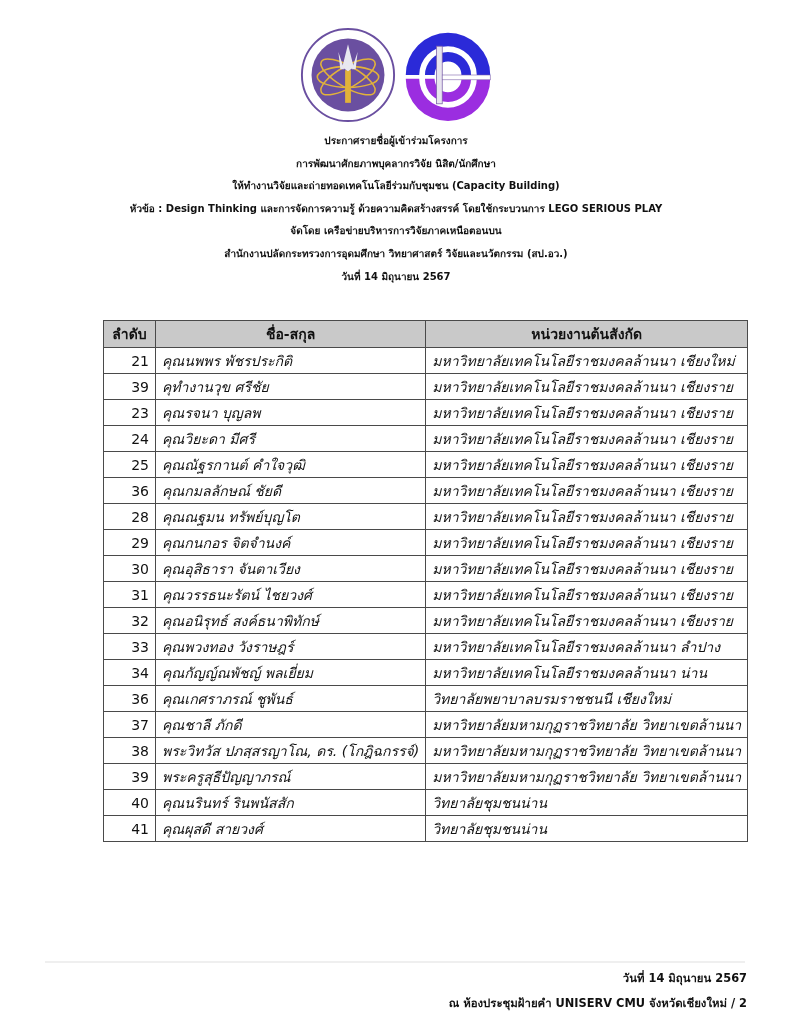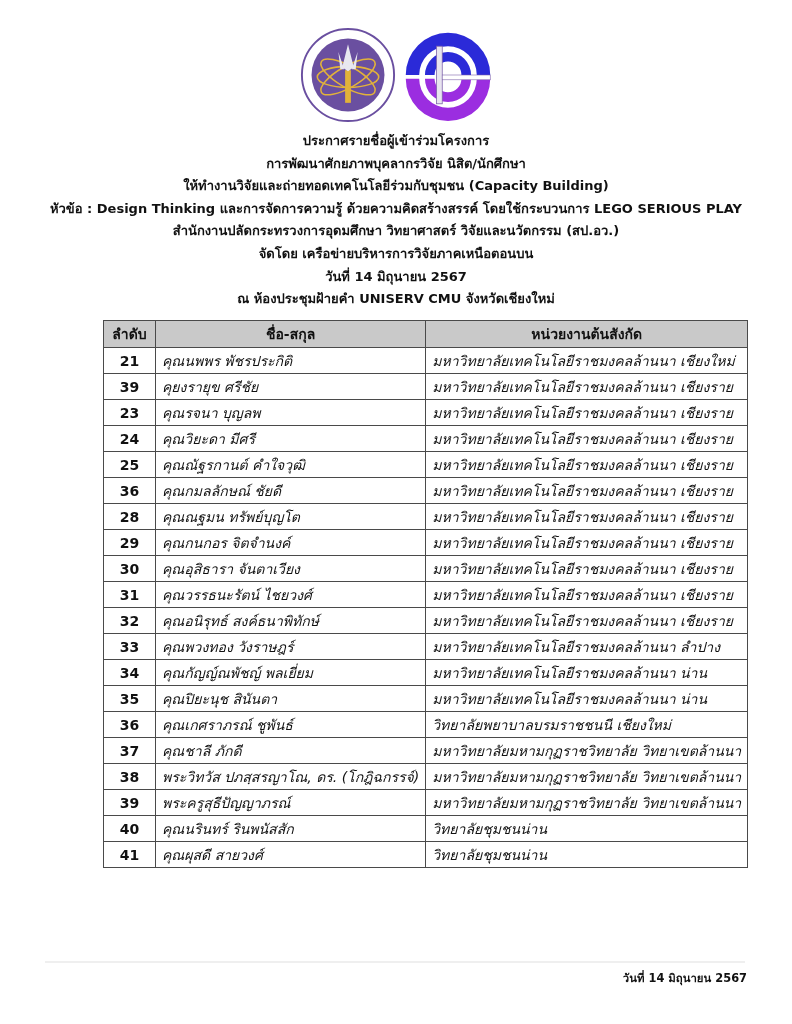--- a/index.html
+++ b/index.html
@@ -3,28 +3,28 @@
 <meta charset="utf-8">
 <style>
   html, body { margin: 0; padding: 0; background: #ffffff; }
   body { width: 792px; height: 1024px; position: relative; overflow: hidden;
          font-family: "DejaVu Sans", sans-serif; color: #111; }
   .logos { position: absolute; top: 27px; left: 300px; width: 195px; height: 100px; }
   .logo { position: absolute; top: 0; width: 96px; height: 96px; }
   .logo.left { left: 0; }
   .logo.right { left: 100px; }
   .heading { position: absolute; top: 130px; left: 0; width: 792px; text-align: center;
-             font-weight: bold; font-size: 13px; line-height: 22.6px; }
+             font-weight: bold; font-size: 10px; line-height: 22.6px; }
   .heading div { white-space: nowrap; }
   table.list { position: absolute; top: 320px; left: 103px; border-collapse: collapse;
                font-size: 14px; }
   table.list th, table.list td { border: 1px solid #4a4a4a; height: 25px; padding: 0 6px; white-space: nowrap; }
   table.list th { background: #c9c9c9; font-weight: bold; text-align: center; height: 26px; }
   col.c1 { width: 52px; } col.c2 { width: 238px; } col.c3 { width: 295px; }
-  td.num { text-align: center; font-weight: bold; }
+  td.num { text-align: right; }
   td.name, td.org { text-align: left; font-style: italic; }
   .rule { position: absolute; top: 961px; left: 45px; width: 700px; height: 2px; background: #efefef; }
   .footer { position: absolute; top: 966px; right: 45px; text-align: right; font-weight: bold;
             font-size: 11.4px; line-height: 25px; }
 </style>
 </head>
 <body>
 
 <div class="logos">
   <svg class="logo left" viewBox="0 0 100 100">
@@ -46,24 +46,23 @@
     <rect x="38" y="20" width="6" height="60" fill="#e8e4ef" stroke="#7a5fa8" stroke-width="0.8"></rect>
     <rect x="44" y="50" width="50" height="5" fill="#ffffff" stroke="#7a5fa8" stroke-width="0.6"></rect>
   </svg>
 </div>
 
 <div class="heading">
   <div>ประกาศรายชื่อผู้เข้าร่วมโครงการ</div>
   <div>การพัฒนาศักยภาพบุคลากรวิจัย นิสิต/นักศึกษา</div>
   <div>ให้ทำงานวิจัยและถ่ายทอดเทคโนโลยีร่วมกับชุมชน (Capacity Building)</div>
   <div>หัวข้อ : Design Thinking และการจัดการความรู้ ด้วยความคิดสร้างสรรค์ โดยใช้กระบวนการ LEGO SERIOUS PLAY</div>
+  <div>จัดโดย เครือข่ายบริหารการวิจัยภาคเหนือตอนบน</div>
   <div>สำนักงานปลัดกระทรวงการอุดมศึกษา วิทยาศาสตร์ วิจัยและนวัตกรรม (สป.อว.)</div>
-  <div>จัดโดย เครือข่ายบริหารการวิจัยภาคเหนือตอนบน</div>
   <div>วันที่ 14 มิถุนายน 2567</div>
-  <div>ณ ห้องประชุมฝ้ายคำ UNISERV CMU จังหวัดเชียงใหม่</div>
 </div>
 
 <table class="list">
   <colgroup>
       <col class="c1">
       <col class="c2">
       <col class="c3">
     </colgroup>
   <thead>
     <tr>
@@ -73,21 +72,21 @@
     </tr>
   </thead>
   <tbody id="rows">
       <tr>
         <td class="num">21</td>
         <td class="name">คุณนพพร พัชรประกิติ</td>
         <td class="org">มหาวิทยาลัยเทคโนโลยีราชมงคลล้านนา เชียงใหม่</td>
       </tr>
       <tr>
         <td class="num">39</td>
-        <td class="name">คุยงรายุข ศรีชัย</td>
+        <td class="name">คุทำงานวุข ศรีชัย</td>
         <td class="org">มหาวิทยาลัยเทคโนโลยีราชมงคลล้านนา เชียงราย</td>
       </tr>
       <tr>
         <td class="num">23</td>
         <td class="name">คุณรจนา บุญลพ</td>
         <td class="org">มหาวิทยาลัยเทคโนโลยีราชมงคลล้านนา เชียงราย</td>
       </tr>
       <tr>
         <td class="num">24</td>
         <td class="name">คุณวิยะดา  มีศรี</td>
@@ -132,25 +131,20 @@
         <td class="num">33</td>
         <td class="name">คุณพวงทอง วังราษฎร์</td>
         <td class="org">มหาวิทยาลัยเทคโนโลยีราชมงคลล้านนา ลำปาง</td>
       </tr>
       <tr>
         <td class="num">34</td>
         <td class="name">คุณกัญญ์ณพัชญ์ พลเยี่ยม</td>
         <td class="org">มหาวิทยาลัยเทคโนโลยีราชมงคลล้านนา น่าน</td>
       </tr>
       <tr>
-        <td class="num">35</td>
-        <td class="name">คุณปิยะนุช สินันตา</td>
-        <td class="org">มหาวิทยาลัยเทคโนโลยีราชมงคลล้านนา น่าน</td>
-      </tr>
-      <tr>
         <td class="num">36</td>
         <td class="name">คุณเกศราภรณ์ ชูพันธ์</td>
         <td class="org">วิทยาลัยพยาบาลบรมราชชนนี เชียงใหม่</td>
       </tr>
       <tr>
         <td class="num">37</td>
         <td class="name">คุณชาลี ภักดี</td>
         <td class="org">มหาวิทยาลัยมหามกุฏราชวิทยาลัย วิทยาเขตล้านนา</td>
       </tr>
       <tr>
@@ -173,13 +167,14 @@
         <td class="name">คุณผุสดี สายวงศ์</td>
         <td class="org">วิทยาลัยชุมชนน่าน</td>
       </tr>
     </tbody>
 </table>
 
 <div class="rule"></div>
 
 <div class="footer">
   <div>วันที่ 14 มิถุนายน 2567</div>
+  <div>ณ ห้องประชุมฝ้ายคำ UNISERV CMU จังหวัดเชียงใหม่ / 2</div>
 </div>
 
 </body></html>

